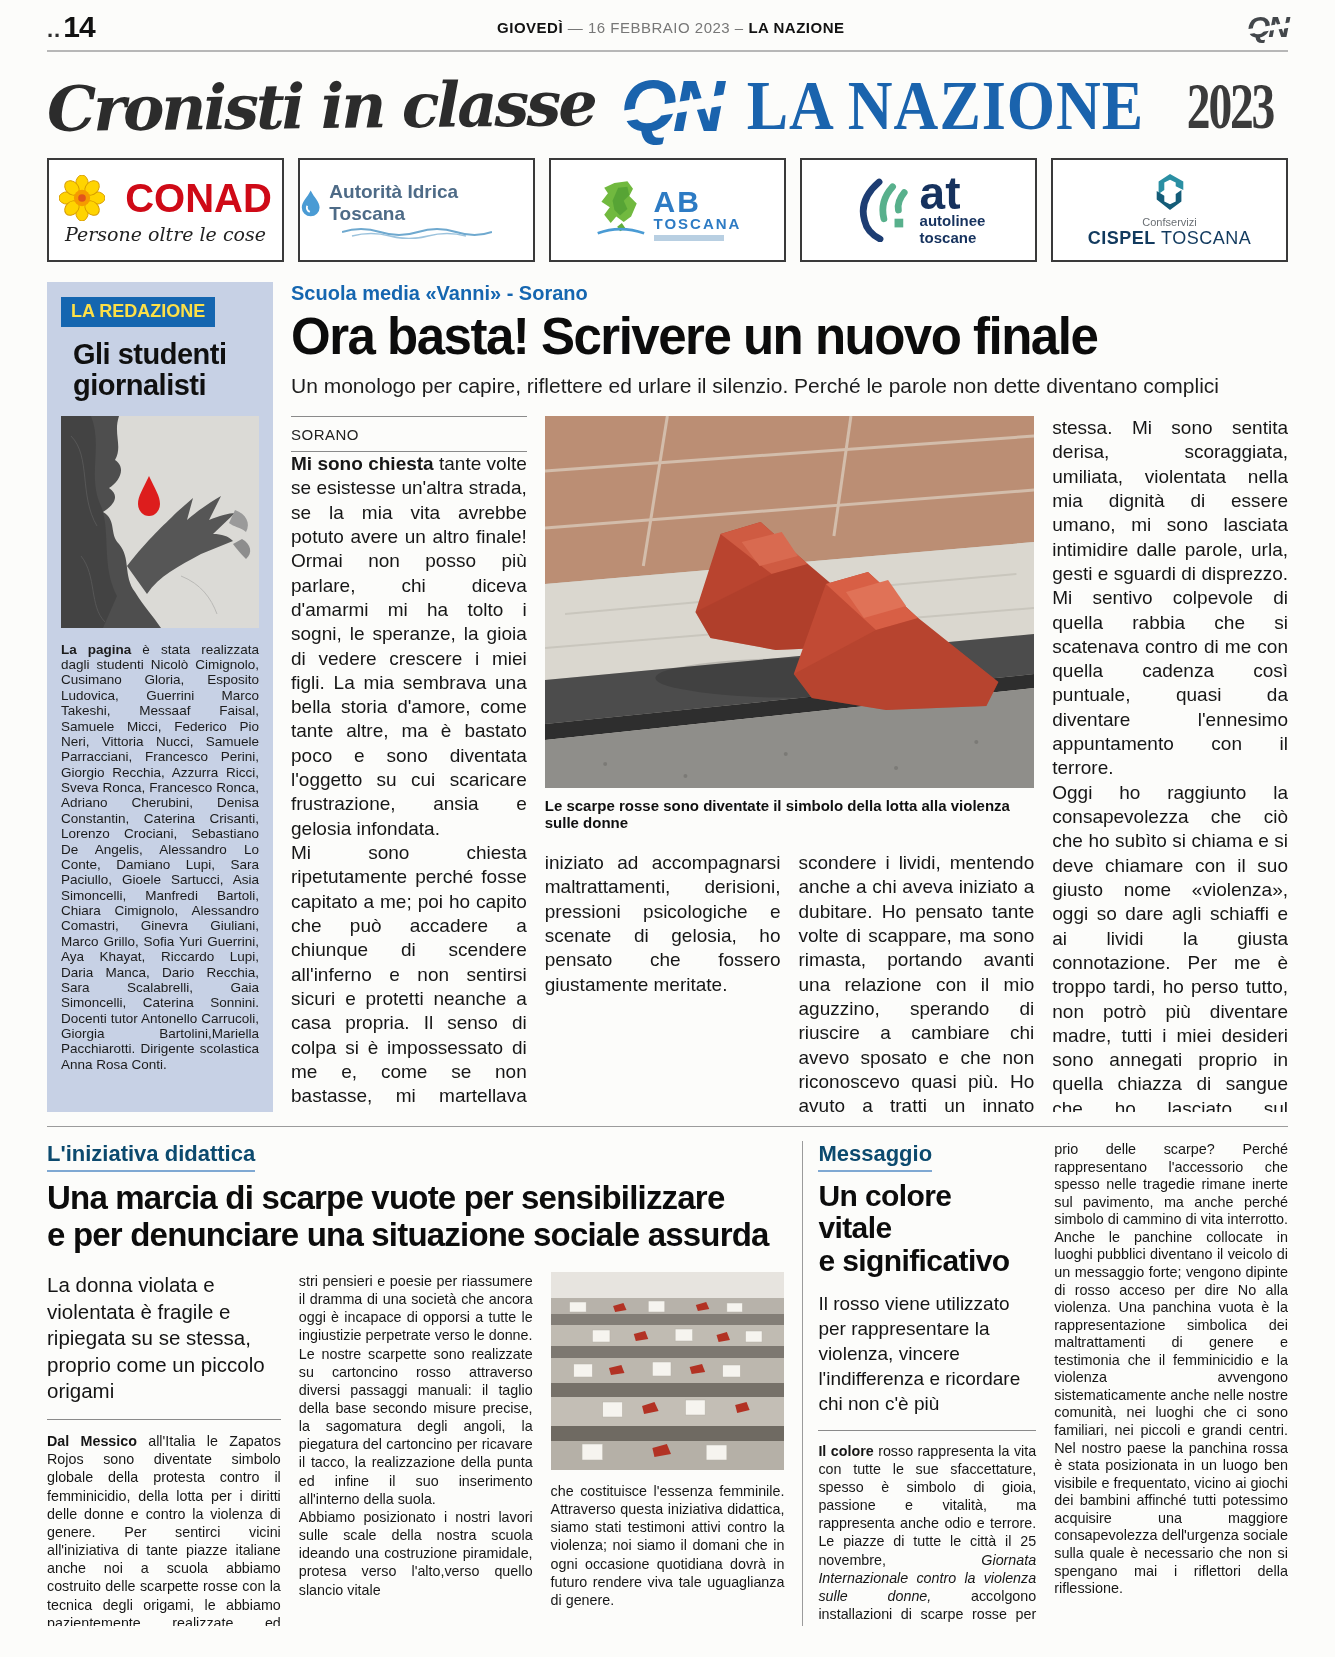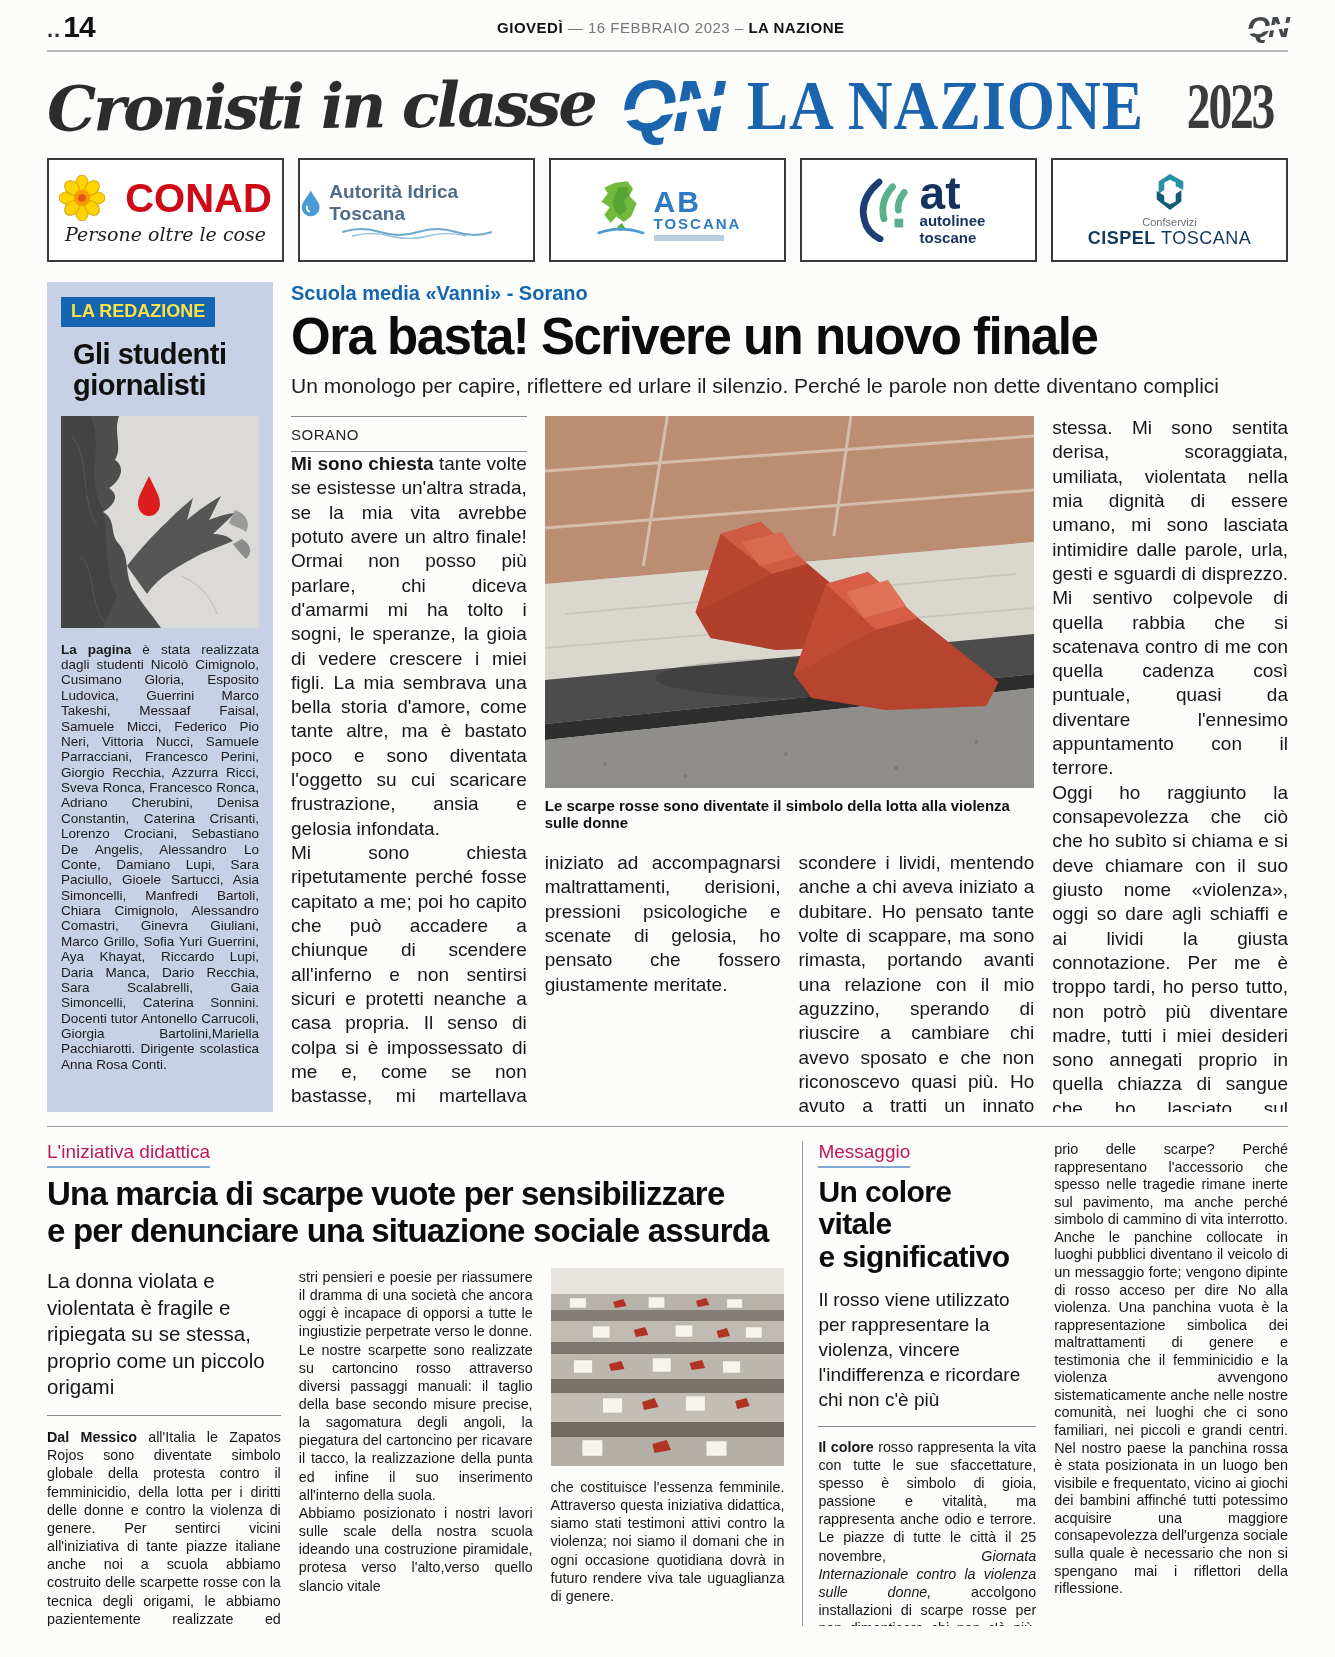--- a/index.html
+++ b/index.html
@@ -88,21 +88,21 @@
   .pq-label { font-size:16px; font-weight:800; color:#0d0d0d; letter-spacing:.3px; }
   .pq-text { margin-top:8px; color:#1464b4; font-weight:800; font-size:23px; line-height:1.2; letter-spacing:-.3px; }
   .photo-block { grid-column: 2 / span 2; display:flex; flex-direction:column; }
   .photo-main { width:100%; height:372px; display:block; }
   .caption { font-size:15px; font-weight:700; color:#101010; margin-top:9px; }
   .under-photo { display:grid; grid-template-columns:1fr 1fr; gap:0 18px; margin-top:20px; }
 
   
   .bottom { margin-top:14px; border-top:1px solid #9b9b9b; padding-top:14px;
     display:grid; grid-template-columns:repeat(5,1fr); gap:0 18px; height:500px; overflow:hidden; }
-  .kicker2 { display:inline-block; color:#be185d; font-weight:400; font-size:19px;
+  .kicker2 { display:inline-block; color:#0c4a6e; font-weight:700; font-size:22px;
     border-bottom:2px solid #7fa8d2; padding-bottom:3px; }
   .init-article { grid-column:1 / span 3; }
   .init-headline { font-size:33px; font-weight:800; letter-spacing:-.8px; line-height:1.12; color:#0c0c0c; margin-top:8px; white-space:nowrap; }
   .init-cols { display:grid; grid-template-columns:repeat(3,1fr); gap:0 18px; margin-top:18px; }
   .intro { font-size:20.5px; line-height:1.3; color:#141414; }
   .intro-rule { border:none; border-top:1px solid #8a8a8a; margin:14px 0 12px; }
   .smallbody { font-size:14.3px; line-height:1.27; text-align:justify; hyphens:auto; -webkit-hyphens:auto; color:#161616; }
   .smallbody p { margin:0; }
   .smallbody b { font-weight:800; }
   .stairs-photo { width:100%; height:198px; display:block; margin-bottom:12px; }

